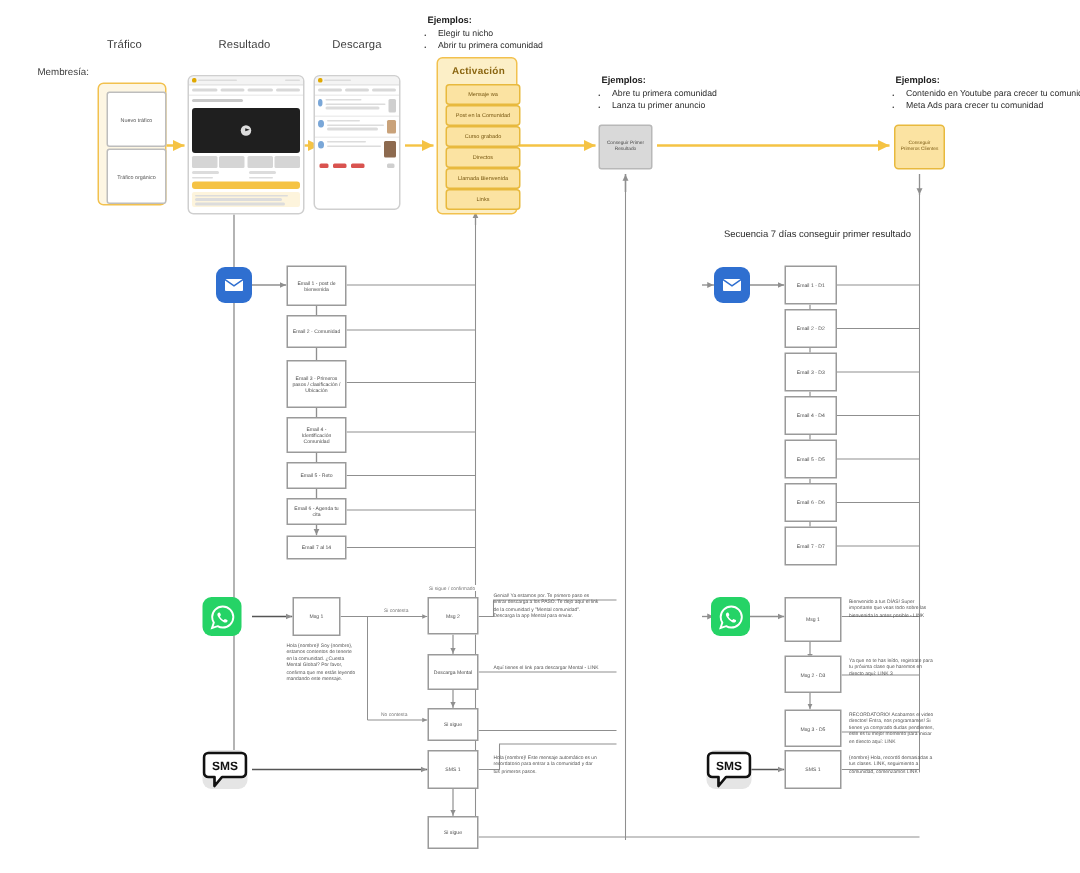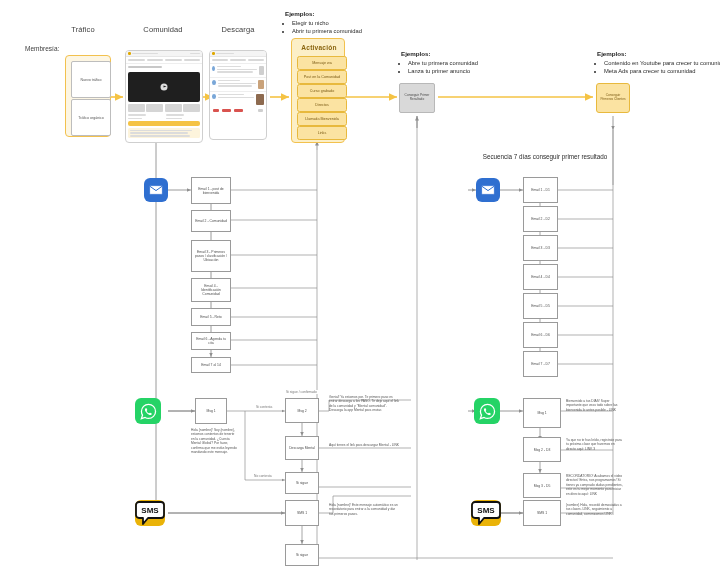--- a/index.html
+++ b/index.html
@@ -64,21 +64,21 @@
     font-size:3.3px;color:#555;line-height:4.4px;
   }
   .edge-label{font-size:3.3px;color:#777;background:#fff;padding:0 1px;}
 
   
   .icon-badge{
     border-radius:6px;display:flex;align-items:center;justify-content:center;
   }
   .mail-badge{background:#2f6fd0;}
   .wa-badge{background:#25d366;}
-  .sms-badge{background:#eab308;}
+  .sms-badge{background:#e5e5e5;}
 
   
   .phone{
     border:1px solid #cfcfcf;background:#ffffff;border-radius:4px;
     overflow:hidden;
   }
   .ph-top{height:5px;background:#f4f4f4;border-bottom:1px solid #e6e6e6;
     display:flex;align-items:center;gap:1px;padding:0 2px;}
   .ph-dot{width:2.5px;height:2.5px;border-radius:50%;background:#e0a800;}
   .ph-line{height:1.6px;background:#dcdcdc;border-radius:1px;}
@@ -190,21 +190,21 @@
     <path d="M548,411 L600,411" stroke="#8f8f8f" stroke-width="0.7" fill="none"></path>
     <path d="M548,450 L600,450" stroke="#8f8f8f" stroke-width="0.7" fill="none"></path>
     <path d="M548,488 L600,488" stroke="#8f8f8f" stroke-width="0.7" fill="none"></path>
 
     <path d="M487,513 L510,513" stroke="#555" stroke-width="0.9" fill="none" marker-end="url(#arrG)"></path>
     <path d="M548,513 L600,513" stroke="#8f8f8f" stroke-width="0.7" fill="none"></path>
   </svg>
 
   <div class="abs side-label" style="left:12px;top:45px;">Membresía:</div>
   <div class="abs col-title" style="left:45px;top:25px;width:50px;">Tráfico</div>
-  <div class="abs col-title" style="left:110px;top:25px;width:80px;">Comunidad</div>
+  <div class="abs col-title" style="left:110px;top:25px;width:80px;">Resultado</div>
   <div class="abs col-title" style="left:190px;top:25px;width:70px;">Descarga</div>
 
   <div class="abs traffic-wrap" style="left:52px;top:55px;width:46px;height:82px;">
     <div class="traffic-box" style="position:absolute;left:5px;top:5px;width:36px;height:33px;">Nuevo tráfico</div>
     <div class="traffic-box" style="position:absolute;left:5px;top:43px;width:36px;height:33px;">Tráfico orgánico</div>
   </div>
 
   <div class="abs phone" style="left:112px;top:50px;width:78px;height:93px;">
     <div class="ph-top">
         <div class="ph-dot"></div>

